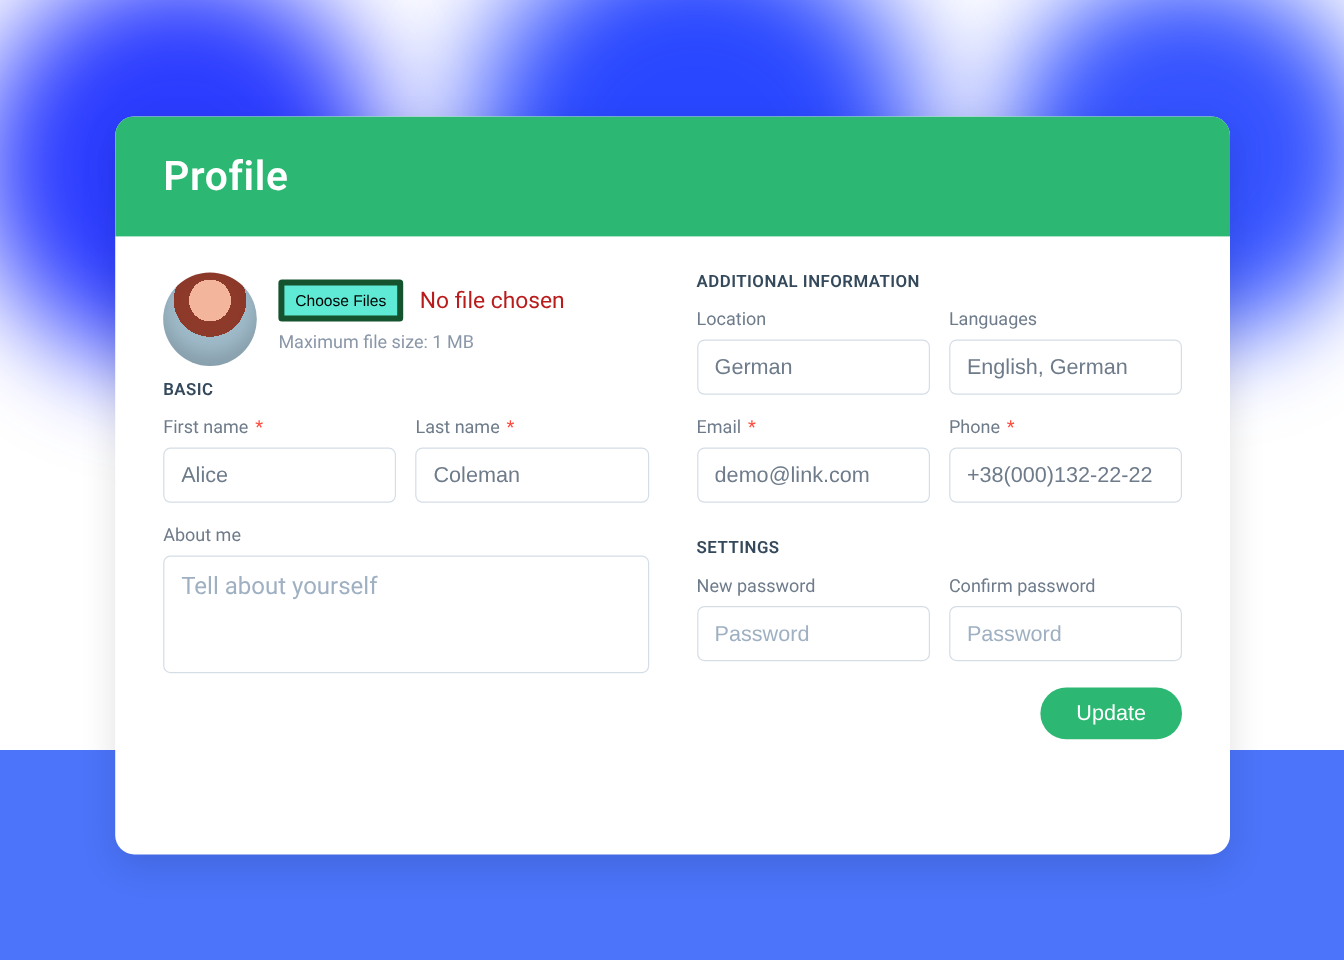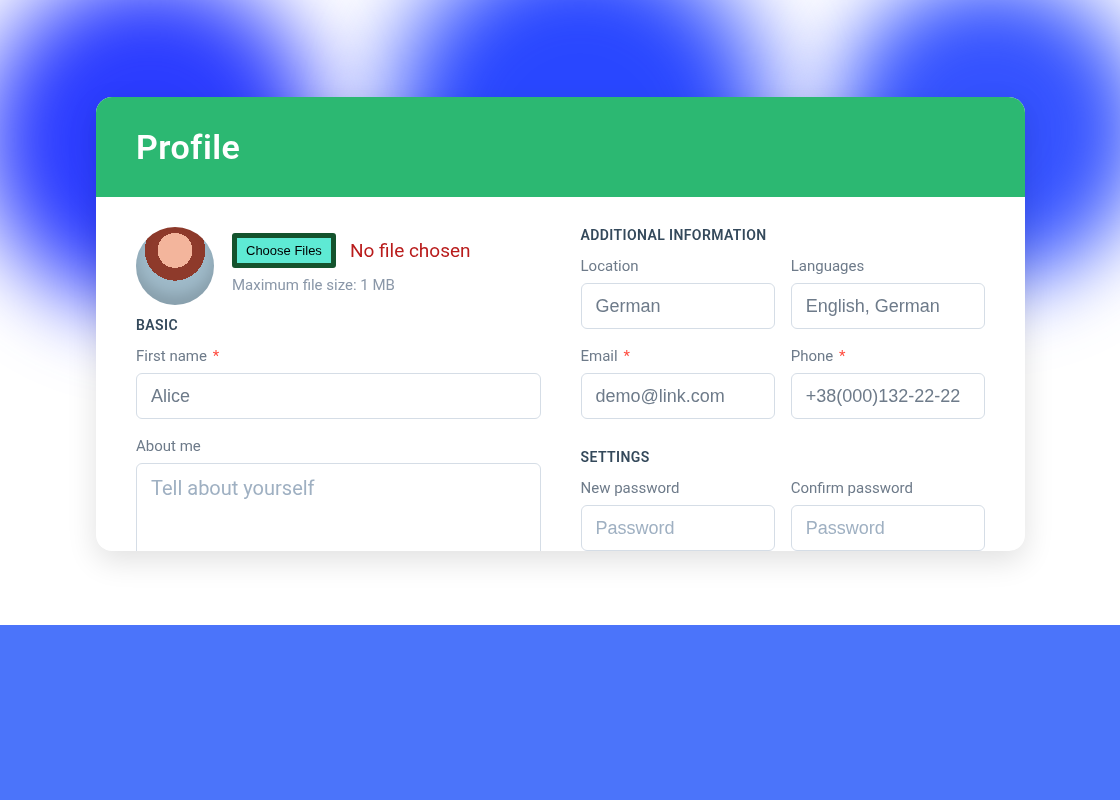--- a/index.html
+++ b/index.html
@@ -8,21 +8,21 @@
 
   .bg { position: absolute; left: 0; bottom: 0; width: 1120px; height: 175px; background: #4b74fa; z-index: 0; }
   .blotch { position: absolute; border-radius: 50%; filter: blur(30px); z-index: 0; }
   .blotch.b1 { left: -60px; top: -70px; width: 420px; height: 420px; background: radial-gradient(circle, #2b3cff 0%, #2b3cff 40%, rgba(43,60,255,0) 72%); }
   .blotch.b2 { left: 320px; top: -80px; width: 520px; height: 420px; background: radial-gradient(circle, #2947ff 0%, #2947ff 40%, rgba(41,71,255,0) 72%); }
   .blotch.b3 { right: -60px; top: -60px; width: 380px; height: 380px; background: radial-gradient(circle, #3452ff 0%, #3452ff 40%, rgba(52,82,255,0) 72%); }
   .curve { position: absolute; z-index: 0; background: #4b74fa; }
   .curve.cl { left: 0; top: 625px; width: 96px; height: 60px; border-top-right-radius: 40px; }
   .curve.cr { right: 0; top: 625px; width: 96px; height: 60px; border-top-left-radius: 40px; }
 
-  .card { position: absolute; left: 96px; top: 97px; width: 929px; height: 454px; background: #fff; border-radius: 16px; box-shadow: 0 10px 30px rgba(0,0,0,.12); overflow: hidden; z-index: 1; }
+  .card { position: absolute; left: 96px; top: 97px; width: 929px; height: 615px; background: #fff; border-radius: 16px; box-shadow: 0 10px 30px rgba(0,0,0,.12); overflow: hidden; z-index: 1; }
   .card-header { background: #2cb872; color: #fff; padding: 30px 40px 30px; }
   .card-header h1 { font-size: 34px; font-weight: 600; letter-spacing: .5px; }
   .card-body { padding: 30px 40px 24px; display: flex; gap: 40px; }
 
   .col { flex: 1; }
 
   .file-row { display: flex; align-items: flex-start; gap: 18px; margin-bottom: 10px; }
   .avatar { width: 78px; height: 78px; border-radius: 50%; background: radial-gradient(circle at 50% 30%, #f3b59c 0 26%, #8e3a2b 26% 45%, #9fbac9 45% 100%); box-shadow: inset 0 -10px 14px rgba(0,0,0,.15); flex: 0 0 auto; }
   .file-picker { display: flex; flex-direction: column; gap: 8px; padding-top: 6px; }
   .file-line { display: flex; align-items: center; gap: 14px; }
@@ -75,20 +75,27 @@
       <div class="section-title">BASIC</div>
 
       <div class="grid2">
         <div class="field">
           <label class="label">
             <span>First name</span>
             <span class="req">*</span>
           </label>
           <input class="input" value="Alice" style="">
         </div>
+        <div class="field">
+          <label class="label">
+            <span>Last name</span>
+            <span class="req">*</span>
+          </label>
+          <input class="input" value="Coleman" style="">
+        </div>
       </div>
 
       <div class="field">
         <label class="label">About me</label>
         <textarea class="textarea" placeholder="Tell about yourself" style=""></textarea>
       </div>
     </div>
 
     <div class="col">
       <div class="section-title" style="margin-top:0">ADDITIONAL INFORMATION</div>

